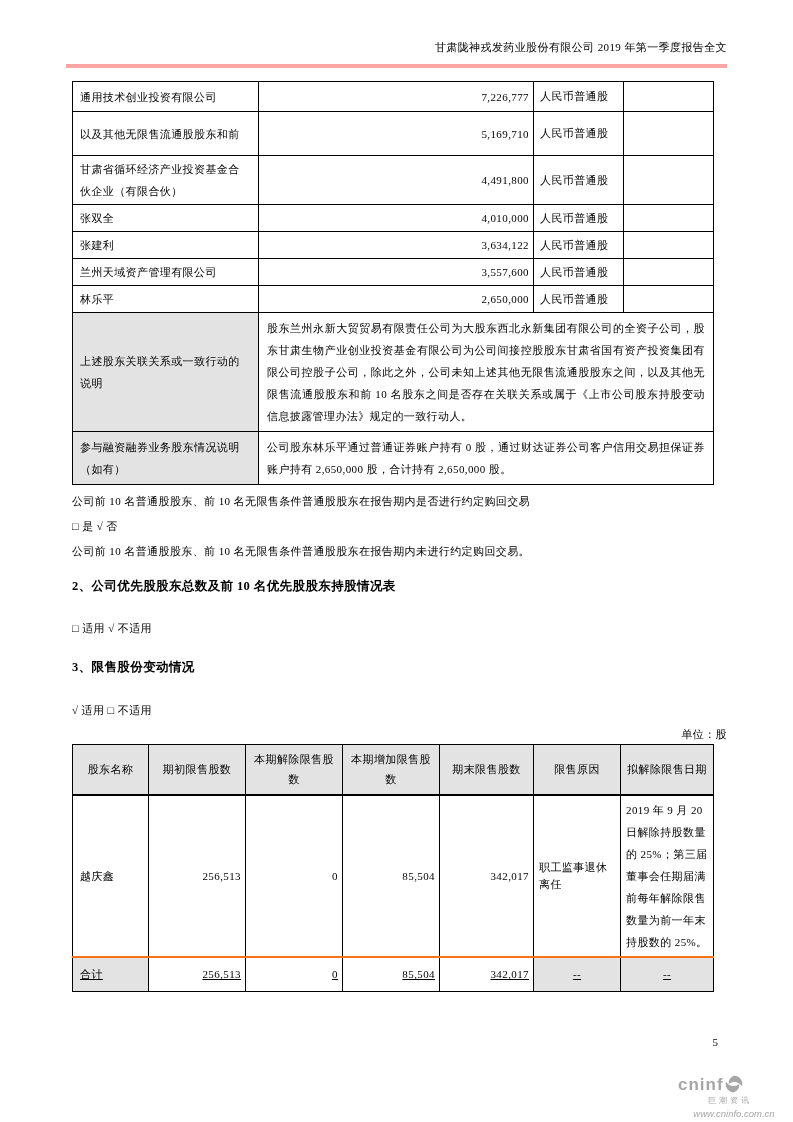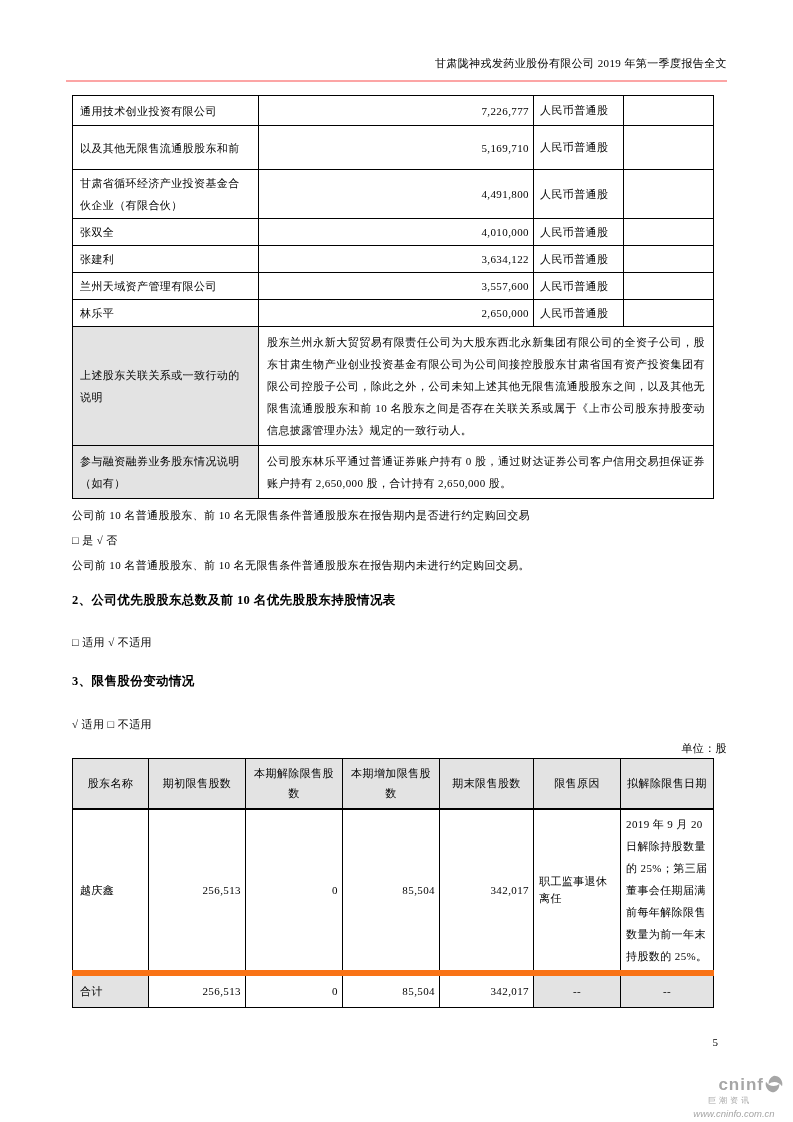--- a/index.html
+++ b/index.html
@@ -6,23 +6,23 @@
   .page{
     position:relative;
     width:793px;height:1122px;
     background:#ffffff;
     font-family:"Liberation Serif","DejaVu Serif",serif;
     color:#000;
     overflow:hidden;
   }
   .content{margin:0 66px;}
   .doc-header{
-    padding-top:56px;
+    padding-top:40px;
     padding-bottom:9px;
-    border-bottom:2px solid #fca5a5;
+    border-bottom:4px solid #fca5a5;
   }
   .doc-header .title{
     font-size:11px;
     letter-spacing:0.4px;
     text-align:right;
   }
   table{
     border-collapse:collapse;
     table-layout:fixed;
     margin-left:6px;
@@ -45,21 +45,21 @@
   .cell-name{text-align:left;padding:2px 10px 2px 7px;line-height:22px;}
   .cell-num{text-align:right;padding-right:4px;}
   .cell-type{text-align:left;padding-left:6px;}
   .cell-long{
     text-align:justify;
     line-height:22px;
     padding:4px 8px;
   }
   .t2 th{text-align:center;line-height:20px;padding:2px 3px;}
   .t2 .hdr-row{border-bottom:2px solid #000;}
-  .t2 .total-row{border-top:6px solid #f97316;}
+  .t2 .total-row{border-top:2px solid #f97316;text-decoration:underline;}
   .cell-reason{text-align:left;line-height:17px;padding:2px 5px;}
   .cell-date{text-align:left;line-height:22px;padding:3px 5px;}
   .cell-center{text-align:center;}
   .para{
     font-size:11px;
     letter-spacing:0.4px;
     line-height:18px;
     margin:7px 0 0 6px;
   }
   .heading{
@@ -87,21 +87,20 @@
     position:absolute;
     right:3px;
     top:1074px;
     width:112px;
     text-align:center;
     color:#a6a6a6;
   }
   .logo-top{
     display:flex;
     align-items:center;
-    justify-content:flex-end;
     gap:0;
     padding-right:6px;
   }
   .logo-brand{
     font-family:"Liberation Sans","DejaVu Sans",sans-serif;
     font-size:17px;
     font-weight:bold;
     letter-spacing:1px;
     line-height:17px;
   }

